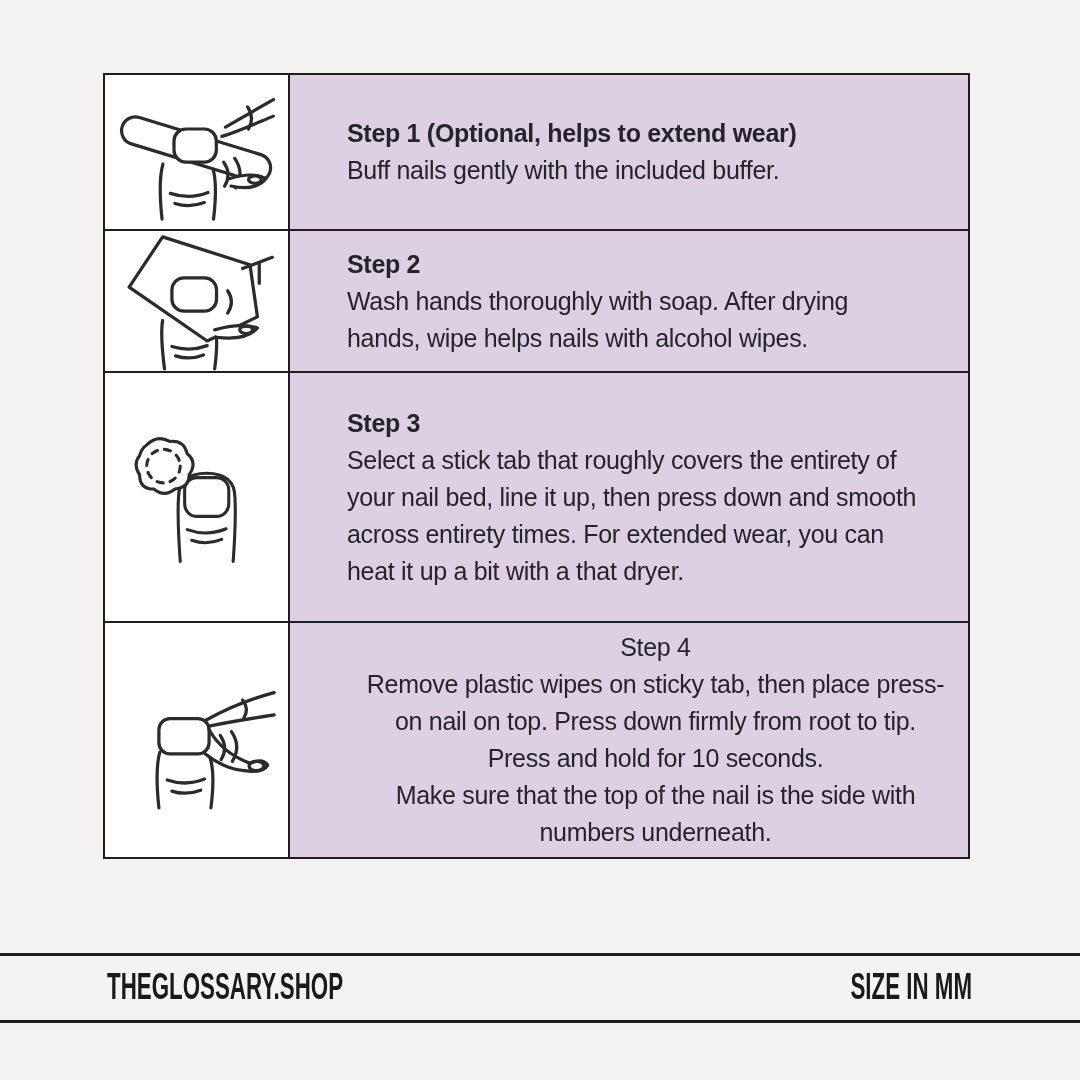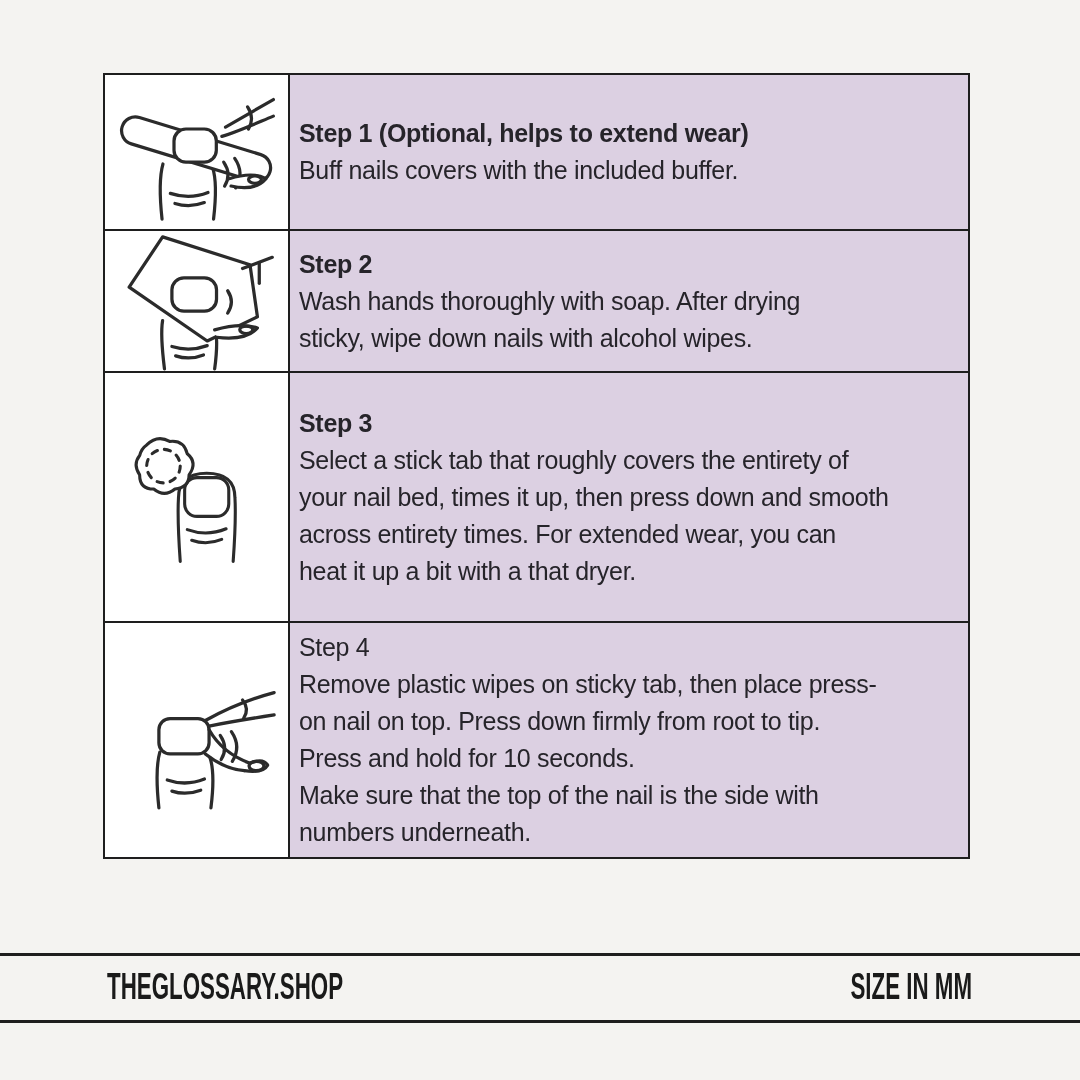--- a/index.html
+++ b/index.html
@@ -20,38 +20,39 @@
   .page{position:absolute;inset:0;width:1080px;height:1080px;background:var(--background);overflow:hidden;}
 
   
   .steps-table{
     position:absolute;left:103px;top:73px;width:867px;height:786px;
     border:2px solid var(--border);
     background:var(--cell-lavender);
     display:flex;flex-direction:column;
   }
   .step-row{display:flex;border-bottom:2px solid var(--border);}
-  .step-row:last-child{border-bottom:none;}
+  .step-row:last-child{border-bottom:none;text-align:center;}
   .row-1{height:159px;}
   .row-2{height:144px;}
   .row-3{height:254px;}
   .row-4{flex:1;}
   .icon-cell{
     width:185px;flex:0 0 185px;
     background:var(--cell-white);
     border-right:2px solid var(--border);
     display:flex;align-items:center;justify-content:center;
   }
   .text-cell{
     flex:1;
     background:var(--cell-lavender);
     display:flex;flex-direction:column;justify-content:center;
     padding:6px 4px 6px 9px;
     font-size:25px;line-height:37px;letter-spacing:-0.3px;
     white-space:nowrap;
+    margin-left:48px;
   }
   .step-title{font-weight:bold;}
   .step-title.plain{font-weight:normal;}
   .illustration{display:block;}
   .illustration path,.illustration rect,.illustration circle,.illustration ellipse{
     fill:none;stroke:#2b2b2b;stroke-width:3.5;stroke-linecap:round;stroke-linejoin:round;
   }
   .illustration .filled{fill:#ffffff;}
 
   
@@ -86,21 +87,21 @@
           <path d="M114,86 q9,13 1,26"></path>
           <path d="M126,82 q11,16 1,32"></path>
           <path class="filled" d="M120,104 Q146,96 160,104 Q148,118 122,112"></path>
           <ellipse cx="148" cy="105" rx="7" ry="4"></ellipse>
           <path d="M56,120 Q77,127 97,119"></path>
           <path d="M61,131 Q77,136 93,130"></path>
         </svg>
       </div>
       <div class="text-cell">
         <div class="step-title">Step 1 (Optional, helps to extend wear)</div>
-        <div class="step-line">Buff nails covers with the included buffer.</div>
+        <div class="step-line">Buff nails gently with the included buffer.</div>
       </div>
     </div>
 
     <div class="step-row row-2">
       <div class="icon-cell">
         <svg class="illustration" width="158" height="140" viewBox="0 0 170 150">
           <path d="M50,148 C47,124 46,108 48,96"></path>
           <path d="M104,148 C107,126 107,112 104,102"></path>
           <path class="filled" d="M12,60 L48,6 L142,36 L150,92 L96,118 Z"></path>
           <rect class="filled" x="58" y="50" width="48" height="36" rx="13"></rect>
@@ -109,39 +110,39 @@
           <path d="M118,64 q8,12 0,24"></path>
           <path class="filled" d="M104,106 Q132,98 150,104 Q138,118 106,114"></path>
           <ellipse cx="138" cy="106" rx="7" ry="4"></ellipse>
           <path d="M58,124 Q77,130 96,123"></path>
           <path d="M62,134 Q77,139 92,133"></path>
         </svg>
       </div>
       <div class="text-cell">
         <div class="step-title">Step 2</div>
         <div class="step-line">Wash hands thoroughly with soap. After drying</div>
-        <div class="step-line">sticky, wipe down nails with alcohol wipes.</div>
+        <div class="step-line">hands, wipe helps nails with alcohol wipes.</div>
       </div>
     </div>
 
     <div class="step-row row-3">
       <div class="icon-cell">
         <svg class="illustration" width="150" height="150" viewBox="0 0 170 150">
           <path class="filled" d="M66,148 C64,120 63,94 64,76 Q64,48 96,48 Q128,48 128,76 C129,94 128,120 126,148"></path>
           <rect class="filled" x="71" y="53" width="50" height="44" rx="14"></rect>
           <path d="M74,112 Q96,120 118,111"></path>
           <path d="M79,124 Q96,130 113,123"></path>
           <path class="filled" d="M28,16 Q40,4 54,12 Q70,10 74,26 Q86,36 76,50 Q76,64 60,66 Q48,76 36,66 Q20,66 20,50 Q12,38 20,28 Q22,20 28,16 Z"></path>
           <circle cx="47" cy="40" r="19" stroke-dasharray="7 8"></circle>
         </svg>
       </div>
       <div class="text-cell">
         <div class="step-title">Step 3</div>
         <div class="step-line">Select a stick tab that roughly covers the entirety of</div>
-        <div class="step-line">your nail bed, times it up, then press down and smooth</div>
+        <div class="step-line">your nail bed, line it up, then press down and smooth</div>
         <div class="step-line">across entirety times. For extended wear, you can</div>
         <div class="step-line">heat it up a bit with a that dryer.</div>
       </div>
     </div>
 
     <div class="step-row row-4">
       <div class="icon-cell">
         <svg class="illustration" width="158" height="140" viewBox="0 0 170 150">
           <path d="M44,148 C41,120 41,102 45,88"></path>
           <path d="M100,148 C103,124 103,106 99,94"></path>

